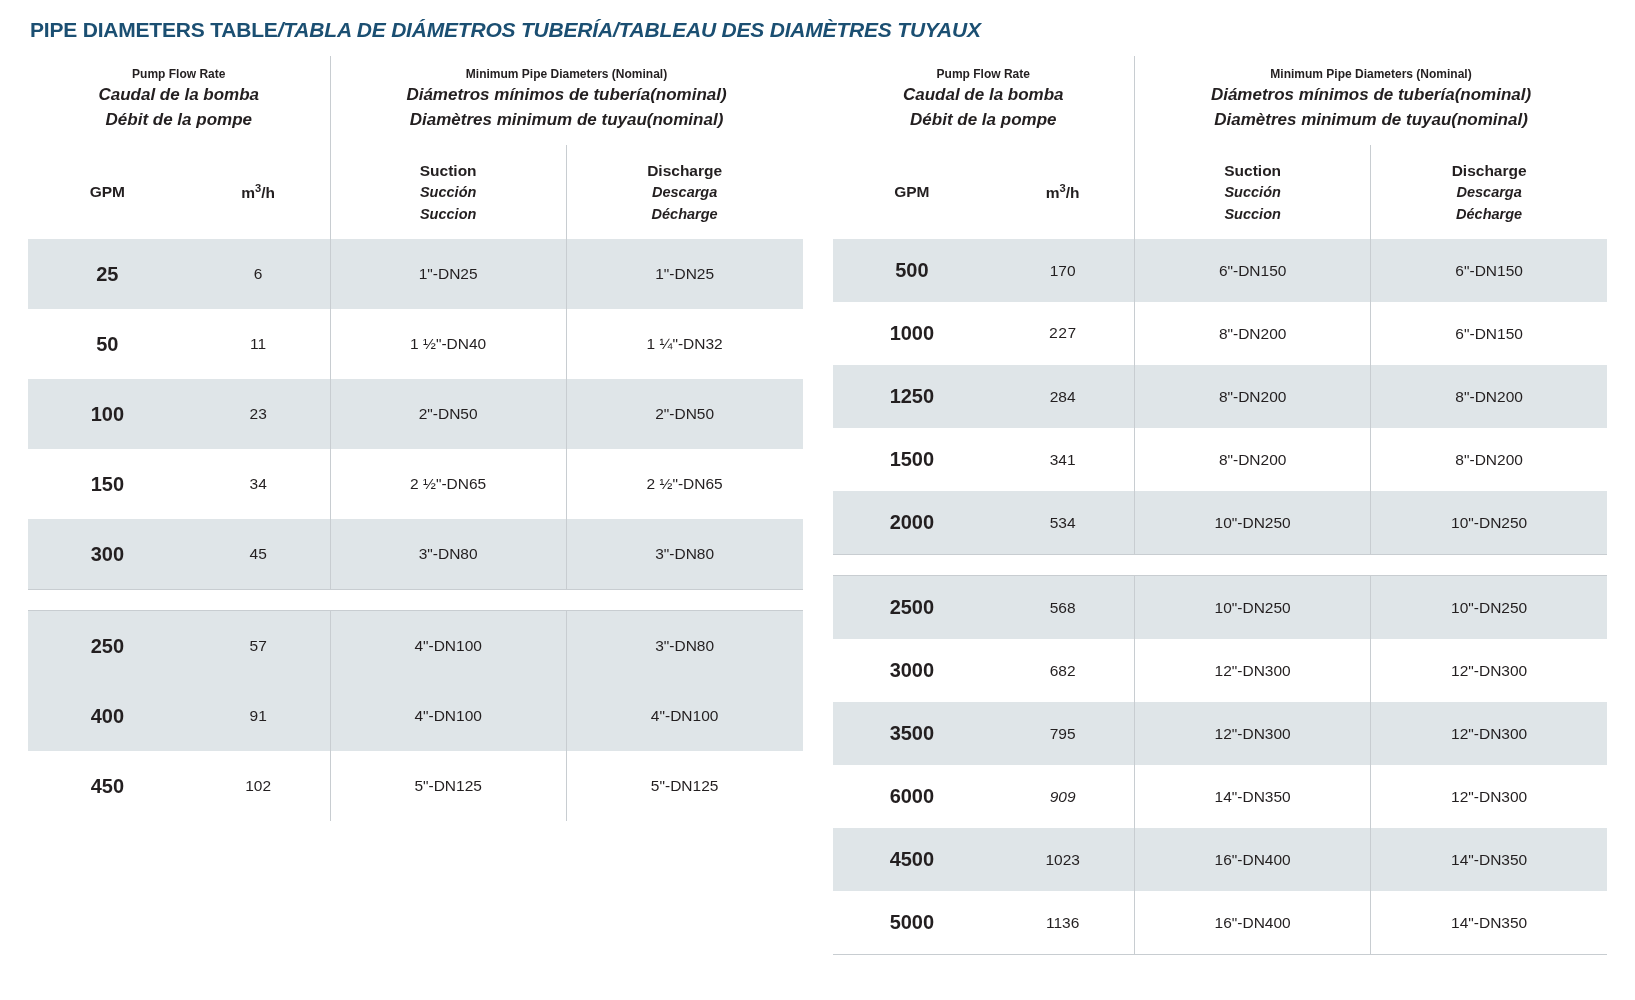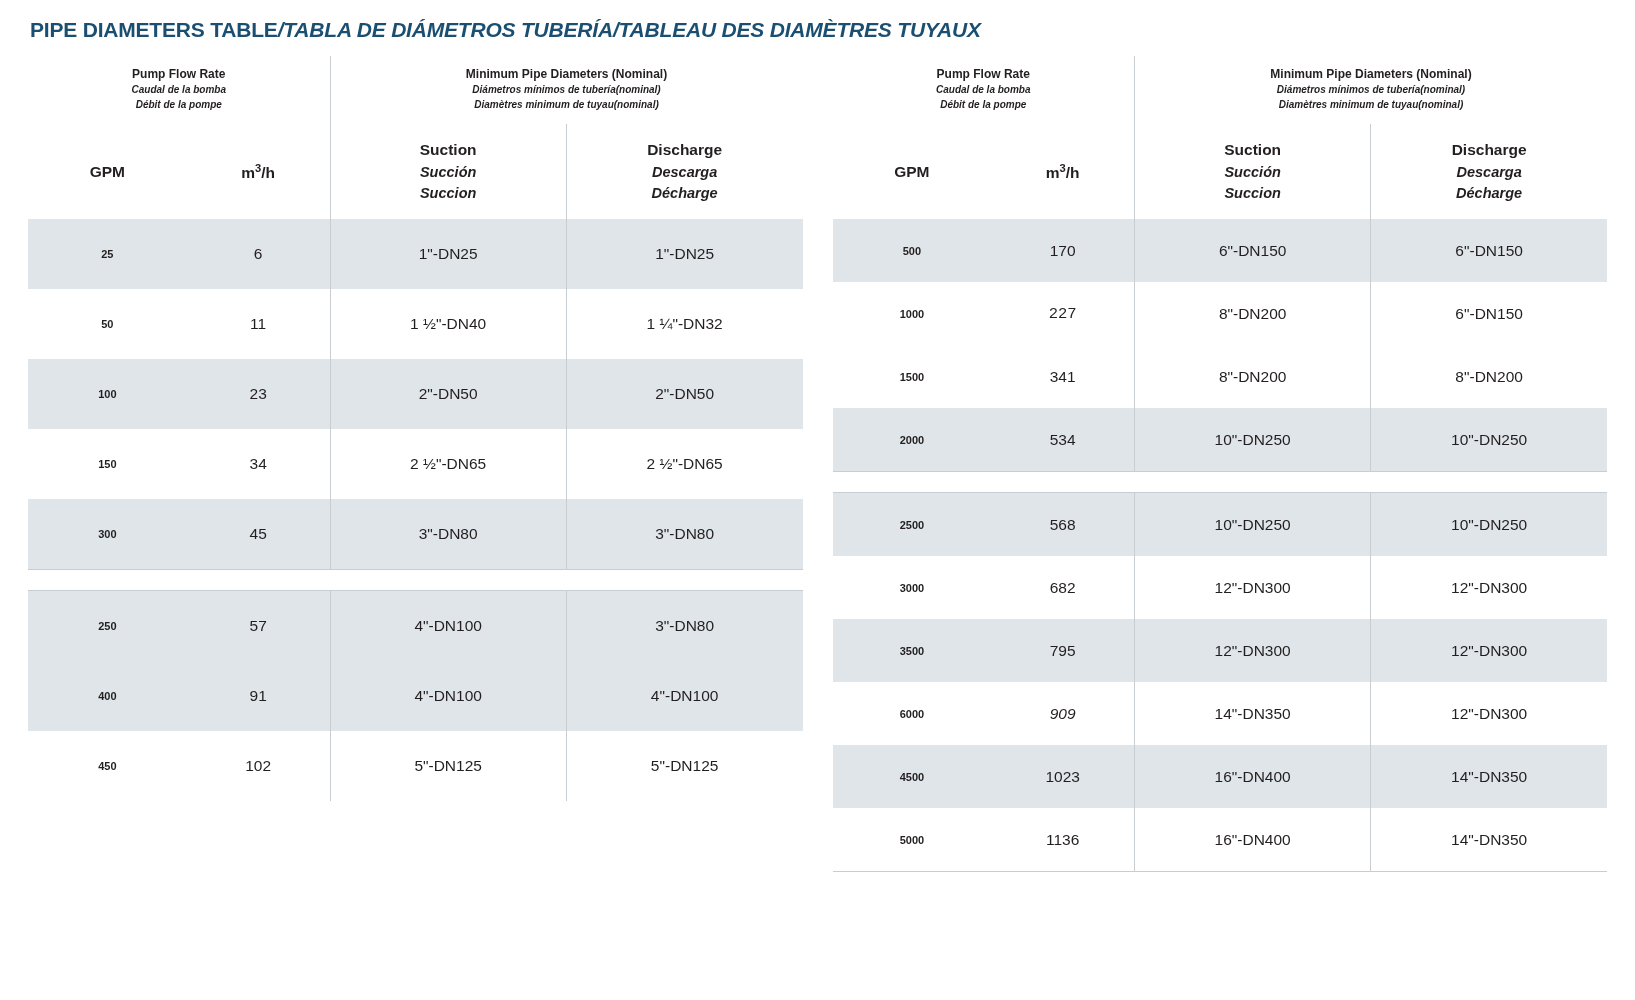--- a/index.html
+++ b/index.html
@@ -60,21 +60,21 @@
     border-bottom: 1px solid #c8cdd1;
     border-top: 1px solid #c8cdd1;
   }
   .hdr-top th.sep { border-left: 1px solid #c8cdd1; }
   .hdr-top .l1 {
     font-size: 12px;
     font-weight: bold;
     line-height: 1.45;
   }
   .hdr-top .l2, .hdr-top .l3 {
-    font-size: 10px;
+    font-size: 17px;
     font-style: italic;
     font-weight: bold;
     line-height: 1.45;
   }
 
   .hdr-sub th {
     padding: 14px 4px 14px 4px;
     border-bottom: 1px solid #c8cdd1;
   }
   .hdr-sub th.vsep { border-left: 1px solid #c8cdd1; }
@@ -90,21 +90,21 @@
     line-height: 1.5;
   }
 
   tbody tr td {
     height: 68px;
     font-size: 15.5px;
     border-bottom: 1px solid #ffffff;
   }
   tbody tr td.gpm {
     font-weight: bold;
-    font-size: 11px;
+    font-size: 20px;
   }
   tbody tr.shade td { background: #dfe5e8; }
   tbody tr.plain td { background: #ffffff; }
   tbody tr td.vsep { border-left: 1px solid #c8cdd1; }
   tbody tr.plain td.vsep { border-left: 1px solid #c8cdd1; }
 
   tbody tr.gap td {
     height: 18px;
     background: #ffffff;
     border-top: 1px solid #c8cdd1;
@@ -269,20 +269,26 @@
               <td class="" style="height: 61px;">170</td>
               <td class="vsep" style="height: 61px;">6"-DN150</td>
               <td class="vsep" style="height: 61px;">6"-DN150</td>
             </tr>
             <tr class="plain">
               <td class="gpm" style="height: 61px;">1000</td>
               <td class="" style="height: 61px; font-family: Liberation Mono, monospace;">227</td>
               <td class="vsep" style="height: 61px;">8"-DN200</td>
               <td class="vsep" style="height: 61px;">6"-DN150</td>
             </tr>
+            <tr class="shade">
+              <td class="gpm" style="height: 61px;">1250</td>
+              <td class="" style="height: 61px;">284</td>
+              <td class="vsep" style="height: 61px;">8"-DN200</td>
+              <td class="vsep" style="height: 61px;">8"-DN200</td>
+            </tr>
             <tr class="plain">
               <td class="gpm" style="height: 61px;">1500</td>
               <td class="" style="height: 61px;">341</td>
               <td class="vsep" style="height: 61px;">8"-DN200</td>
               <td class="vsep" style="height: 61px;">8"-DN200</td>
             </tr>
             <tr class="shade">
               <td class="gpm" style="height: 61px;">2000</td>
               <td class="" style="height: 61px;">534</td>
               <td class="vsep" style="height: 61px;">10"-DN250</td>

